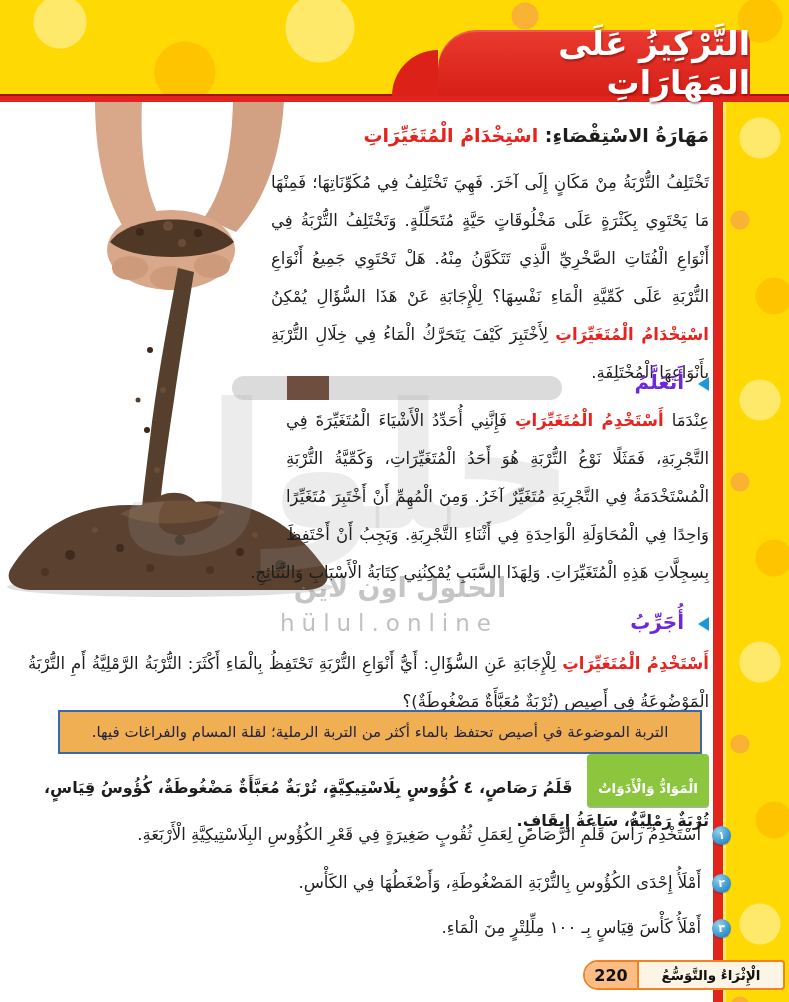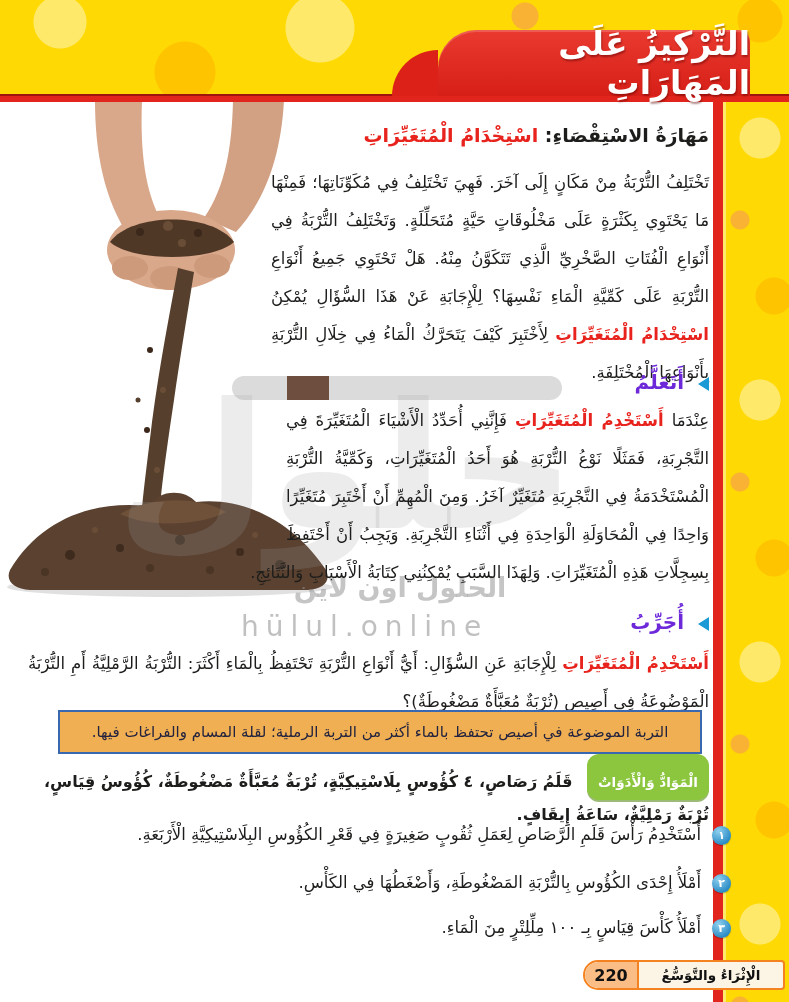--- a/index.html
+++ b/index.html
@@ -59,21 +59,21 @@
   
   .wm { position:absolute; z-index:1; pointer-events:none; }
   .wm-big { left:225px; top:380px; width:350px; font-size:175px; line-height:1;
             font-weight:bold; color:rgba(160,160,160,.20); text-align:center; }
   .wm-pencil { left:232px; top:376px; width:330px; height:24px;
                background:rgba(175,175,175,.45); border-radius:12px; }
   .wm-pencil-tip { position:absolute; left:55px; top:0; width:42px; height:24px;
                    background:#6E4F3F; }
   .wm-line1 { left:235px; top:572px; width:330px; text-align:center; font-size:27px;
               font-weight:bold; color:rgba(150,150,150,.55); }
-  .wm-line2 { left:241px; top:610px; width:330px; text-align:left; font-size:28px;
+  .wm-line2 { left:224px; top:610px; width:330px; text-align:center; font-size:23px;
               letter-spacing:7px; color:rgba(150,150,150,.6); direction:ltr; }
   
   .photo-wrap { position:absolute; left:0; top:100px; width:340px; height:500px; z-index:1; }
   
   .abs { position:absolute; z-index:4; }
   .heading { top:124px; right:80px; font-size:19px; font-weight:bold; }
   .para { font-size:16.5px; line-height:38px; text-align:justify; }
   .p-intro { top:164px; right:80px; width:438px; }
   .red-b { color:#E8231D; font-weight:bold; }
   .hdr { font-size:20px; font-weight:bold; color:#6d28d9; }
@@ -86,22 +86,22 @@
   .float-spacer { float:left; width:258px; height:152px; }
   .p-try { top:645px; right:80px; left:28px; }
   .answer {
     top:710px; left:58px; width:644px; height:44px; z-index:6;
     background:#EFAF52; border:2px solid #3A68B0;
     display:flex; align-items:center; justify-content:center;
     font-size:15px; color:#23233f;
   }
   .materials { top:754px; right:80px; left:28px; font-size:16px; font-weight:bold;
                line-height:30px; }
-  .mat-label { display:inline-block; background:#8CC63F; color:#fff; border-radius:12px;
-               padding:13px 11px 3px; font-size:13.5px; margin-left:9px;
+  .mat-label { display:inline-block; background:#8CC63F; color:#fff; border-radius:4px;
+               padding:19px 11px 3px; font-size:13.5px; margin-left:9px;
                box-shadow:0 2px 0 rgba(90,140,30,.6); }
   .step { display:flex; gap:11px; align-items:flex-start; right:58px; left:28px;
           font-size:16.5px; line-height:26px; }
   .step-1 { top:822px; } .step-2 { top:870px; } .step-3 { top:915px; }
   .badge { flex:0 0 auto; width:19px; height:19px; border-radius:50%;
            background:radial-gradient(circle at 35% 28%, #8FD0EE, #2A8CC6 72%);
            color:#fff; font-size:11px; font-weight:bold; text-align:center;
            line-height:19px; margin-top:4px; box-shadow:0 1px 1px rgba(0,0,0,.25); }
   
   .footer-badge {

